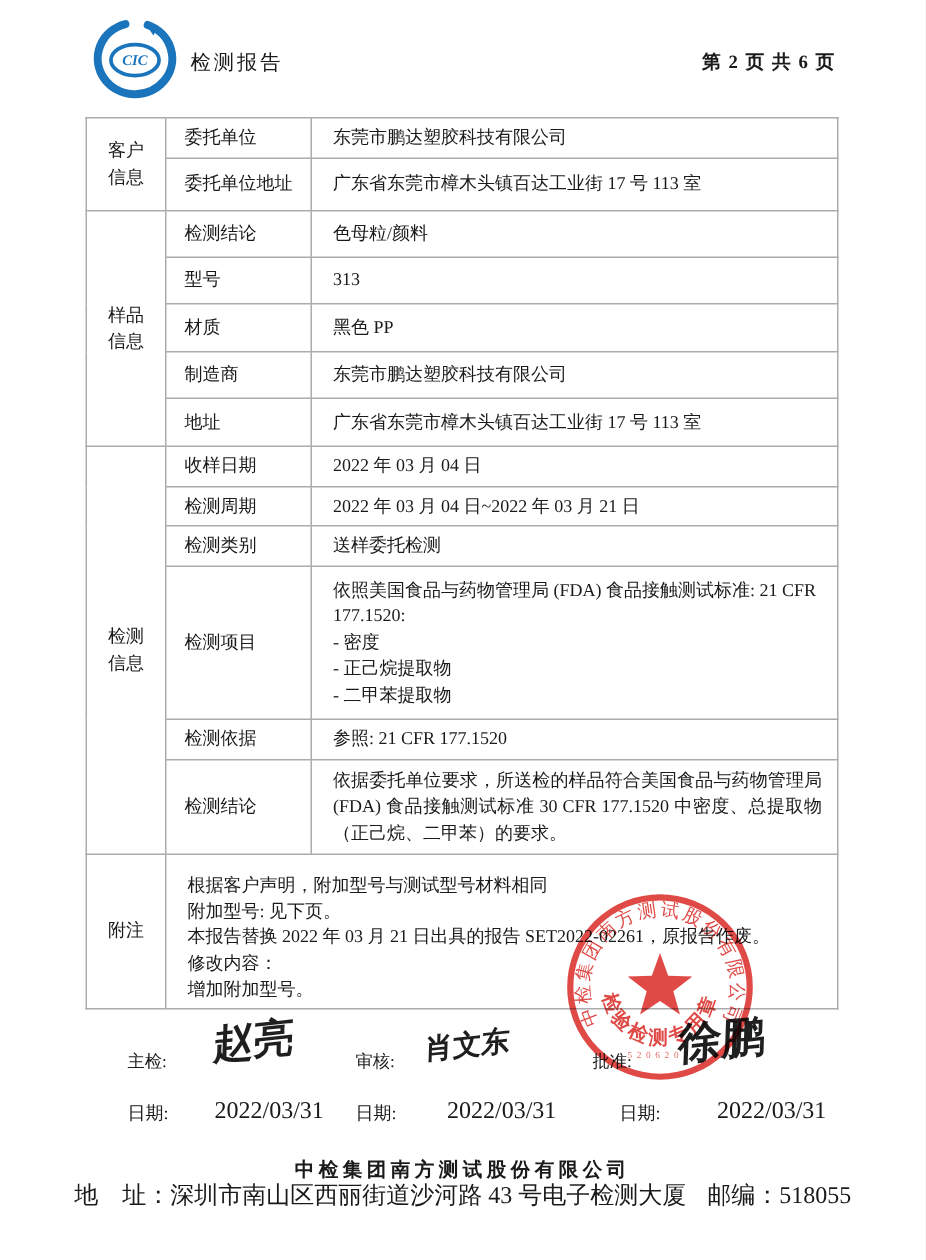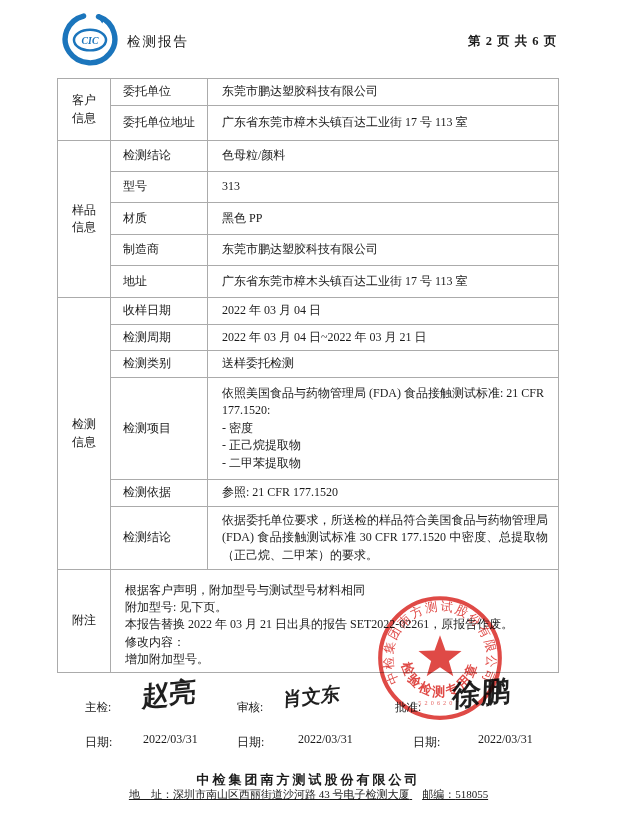--- a/index.html
+++ b/index.html
@@ -18,29 +18,29 @@
   td.sec { text-align:center; white-space:pre-line; line-height:1.9; font-size:12px; }
   td.lbl { padding-left:12px; }
   td.val { padding-left:14px; padding-right:10px; }
   td.multiline { white-space:pre-line; line-height:17px; padding-top:7px; padding-bottom:7px; }
   td.justify { text-align:justify; line-height:16.5px; padding-top:5px; padding-bottom:5px; }
   td.notes-val { white-space:pre-line; line-height:20.5px; vertical-align:top; padding-top:8px; }
 
   
   .sig-label { position:absolute; font-size:11.5px; }
   .sig { position:absolute; font-weight:600; color:#1f1f1f; transform:rotate(-6deg) skewX(-8deg); white-space:nowrap; }
-  .date-val { position:absolute; font-size:12px; }
+  .date-val { position:absolute; font-size:16px; }
 
   
   .stamp { position:absolute; left:374px; top:592px; width:132px; height:132px; mix-blend-mode:multiply; opacity:0.92; }
 
   
   .footer { position:absolute; left:0; width:617px; text-align:center; }
   .footer.company { top:771px; font-size:13px; font-weight:bold; letter-spacing:3px; }
-  .footer.line2 { top:787px; font-size:11px;text-decoration:underline; }
+  .footer.line2 { top:787px; font-size:16px; }
   .footer.line3 { top:802px; font-size:11.5px; }
   .weblink { color:#1414ee; text-decoration:underline; font-family:"Liberation Mono","DejaVu Sans Mono",monospace; font-size:10.5px; }
 </style>
 </head>
 <body>
 
 <div class="page">
 
   <svg class="hdr-logo" viewBox="0 0 58 52">
     <path d="M 22.8,3.8 A 24,23 0 1 0 37.2,4.4" fill="none" stroke="#1b75bc" stroke-width="5.2" stroke-linecap="round"></path>

